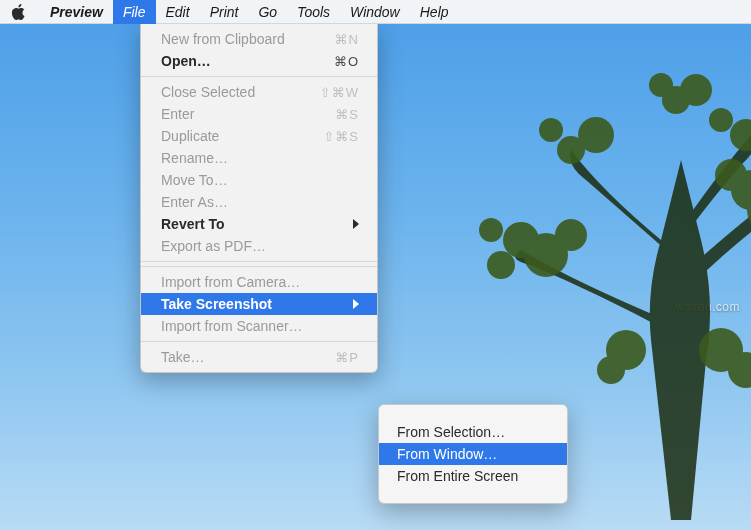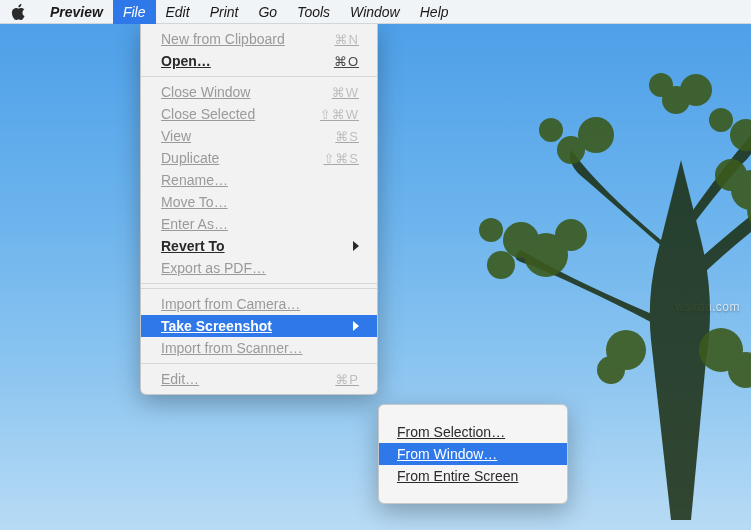--- a/index.html
+++ b/index.html
@@ -56,21 +56,20 @@
       padding: 4px 0;
       z-index: 9;
     }
     .menu-row {
       display: flex;
       align-items: center;
       justify-content: flex-end;
       padding: 2px 18px 2px 20px;
       height: 22px;
       color: #2a2a2a;
-      text-decoration: underline;
     }
     .menu-row.disabled { color: #9a9a9a; }
     .menu-row.bold .label { font-weight: 600; }
     .menu-row.highlight {
       background: #2f78ea;
       color: #fff;
     }
     .menu-row .label { flex: 1; white-space: nowrap; }
     .menu-row .shortcut {
       font-size: 13px;
@@ -185,29 +184,25 @@
   <div class="menu-row disabled">
     <span class="label">New from Clipboard</span>
     <span class="shortcut">⌘N</span>
   </div>
   <div class="menu-row bold">
     <span class="label">Open…</span>
     <span class="shortcut">⌘O</span>
   </div>
   <div class="sep"></div>
   <div class="menu-row disabled">
-    <span class="label">Close Window</span>
-    <span class="shortcut">⌘W</span>
-  </div>
-  <div class="menu-row disabled">
     <span class="label">Close Selected</span>
     <span class="shortcut">⇧⌘W</span>
   </div>
   <div class="menu-row disabled">
-    <span class="label">View</span>
+    <span class="label">Enter</span>
     <span class="shortcut">⌘S</span>
   </div>
   <div class="menu-row disabled">
     <span class="label">Duplicate</span>
     <span class="shortcut">⇧⌘S</span>
   </div>
   <div class="menu-row disabled">
     <span class="label">Rename…</span>
   </div>
   <div class="menu-row disabled">
@@ -230,21 +225,21 @@
   </div>
   <div class="menu-row bold highlight">
     <span class="label">Take Screenshot</span>
     <span class="arrow"></span>
   </div>
   <div class="menu-row disabled">
     <span class="label">Import from Scanner…</span>
   </div>
   <div class="sep"></div>
   <div class="menu-row disabled">
-    <span class="label">Edit…</span>
+    <span class="label">Take…</span>
     <span class="shortcut">⌘P</span>
   </div>
 </div>
 
 <div class="submenu">
   <div class="menu-row">
     <span class="label">From Selection…</span>
   </div>
   <div class="menu-row highlight">
     <span class="label">From Window…</span>

